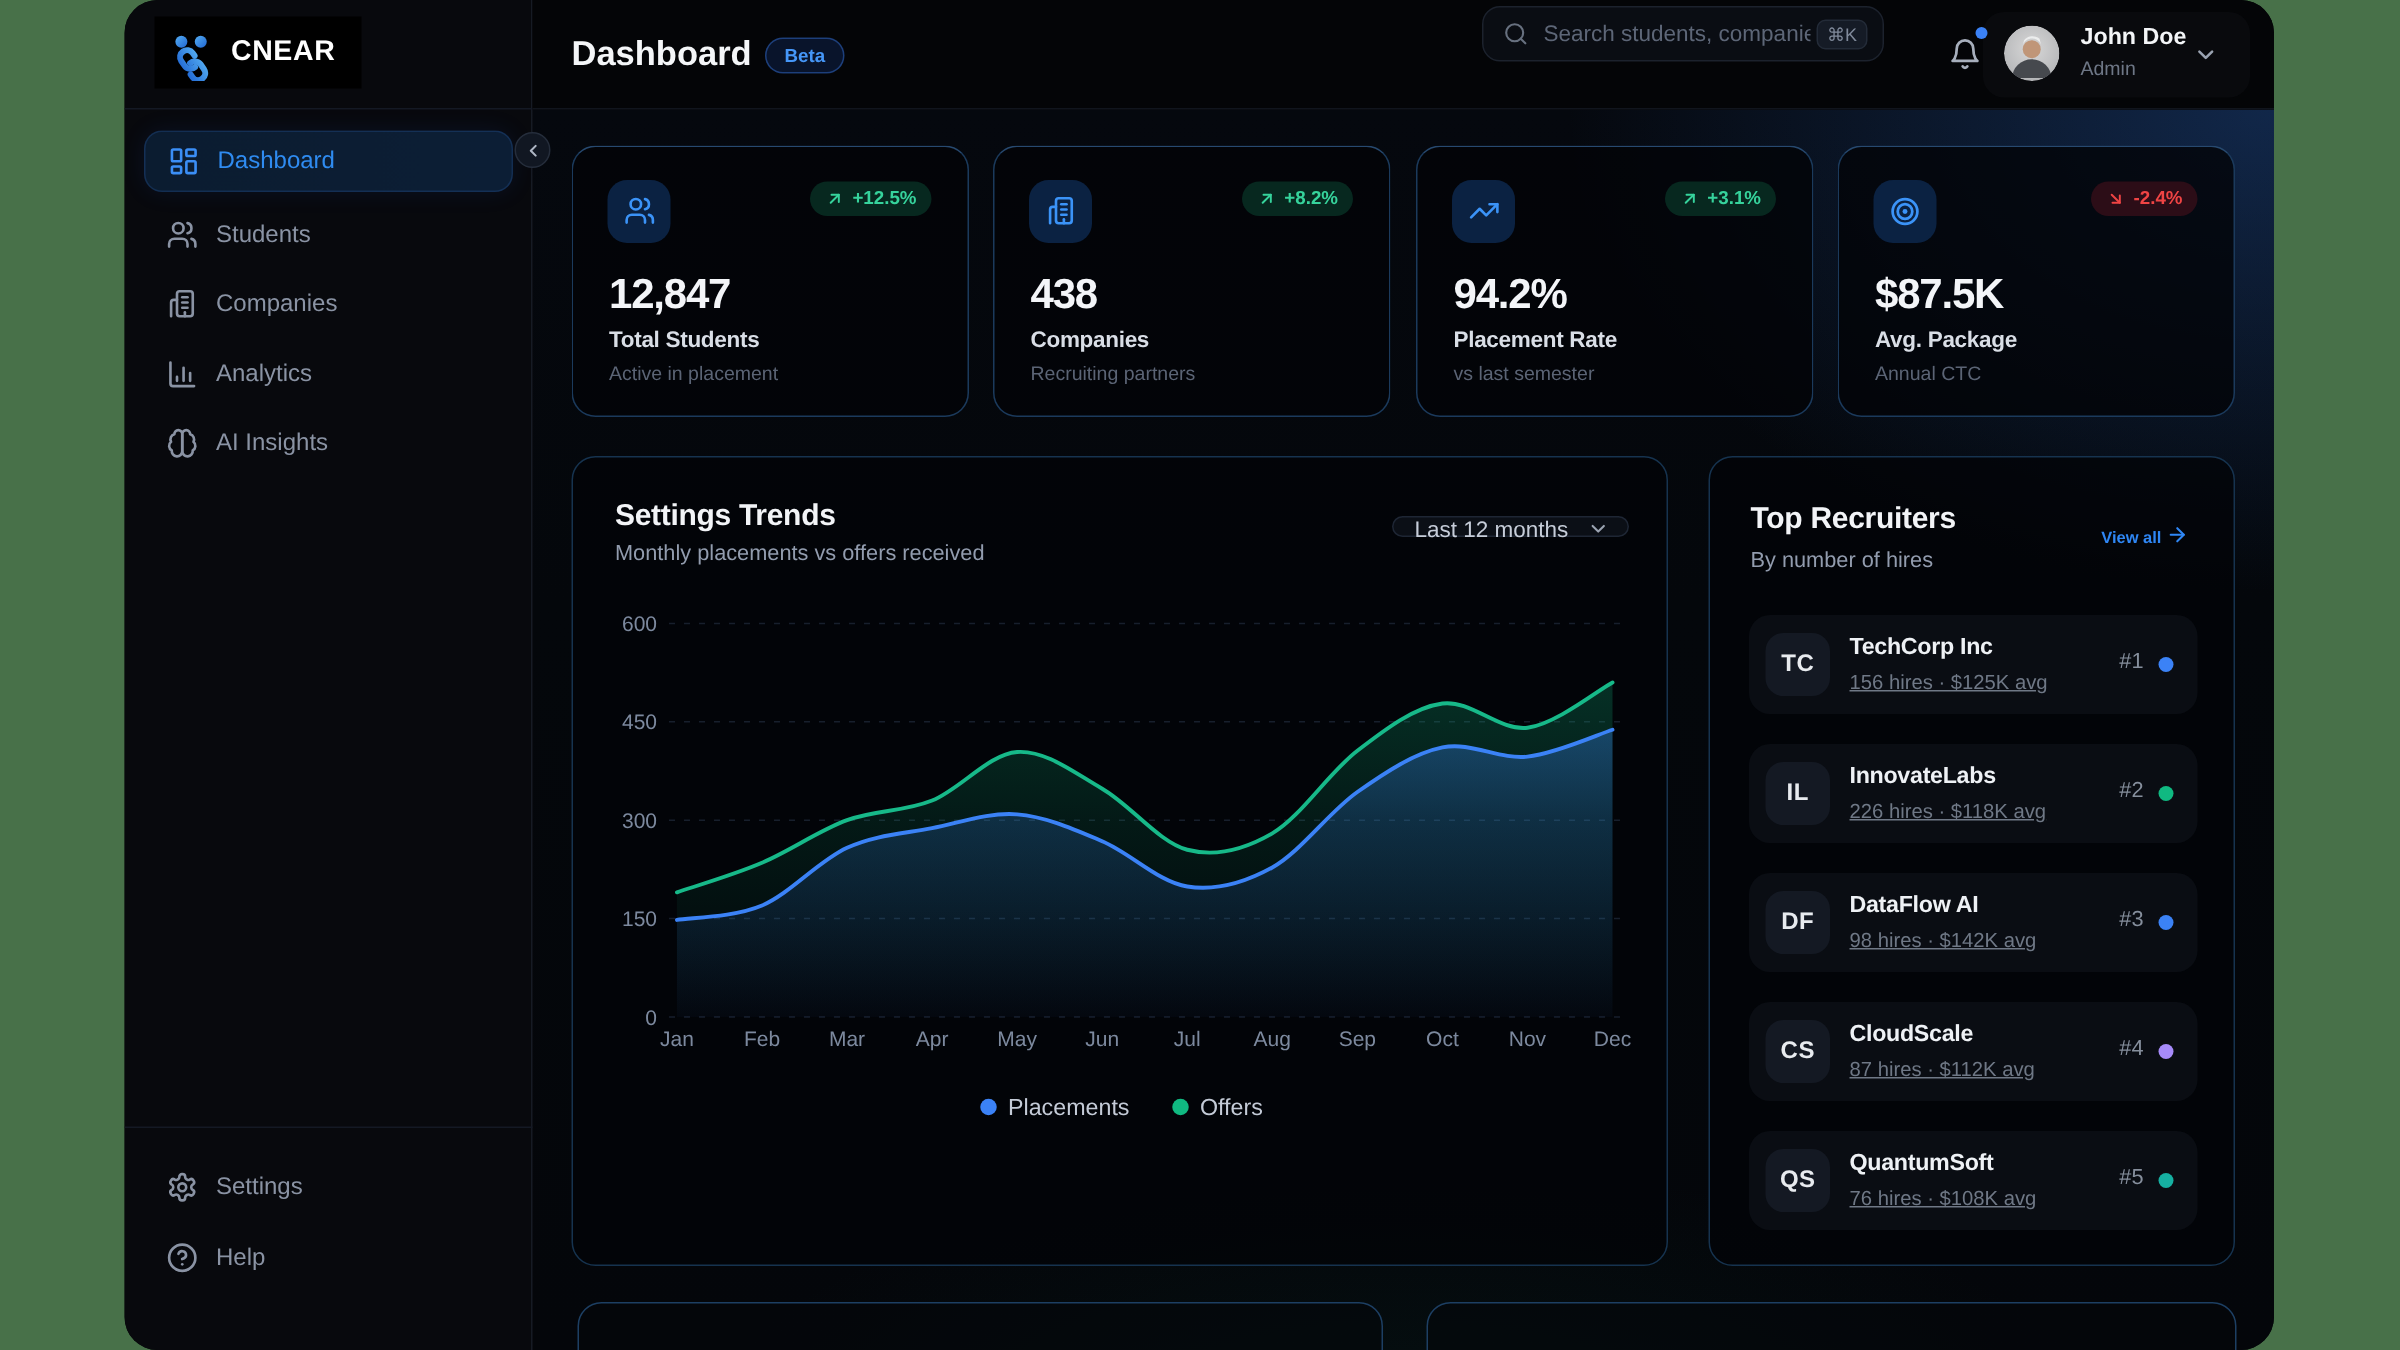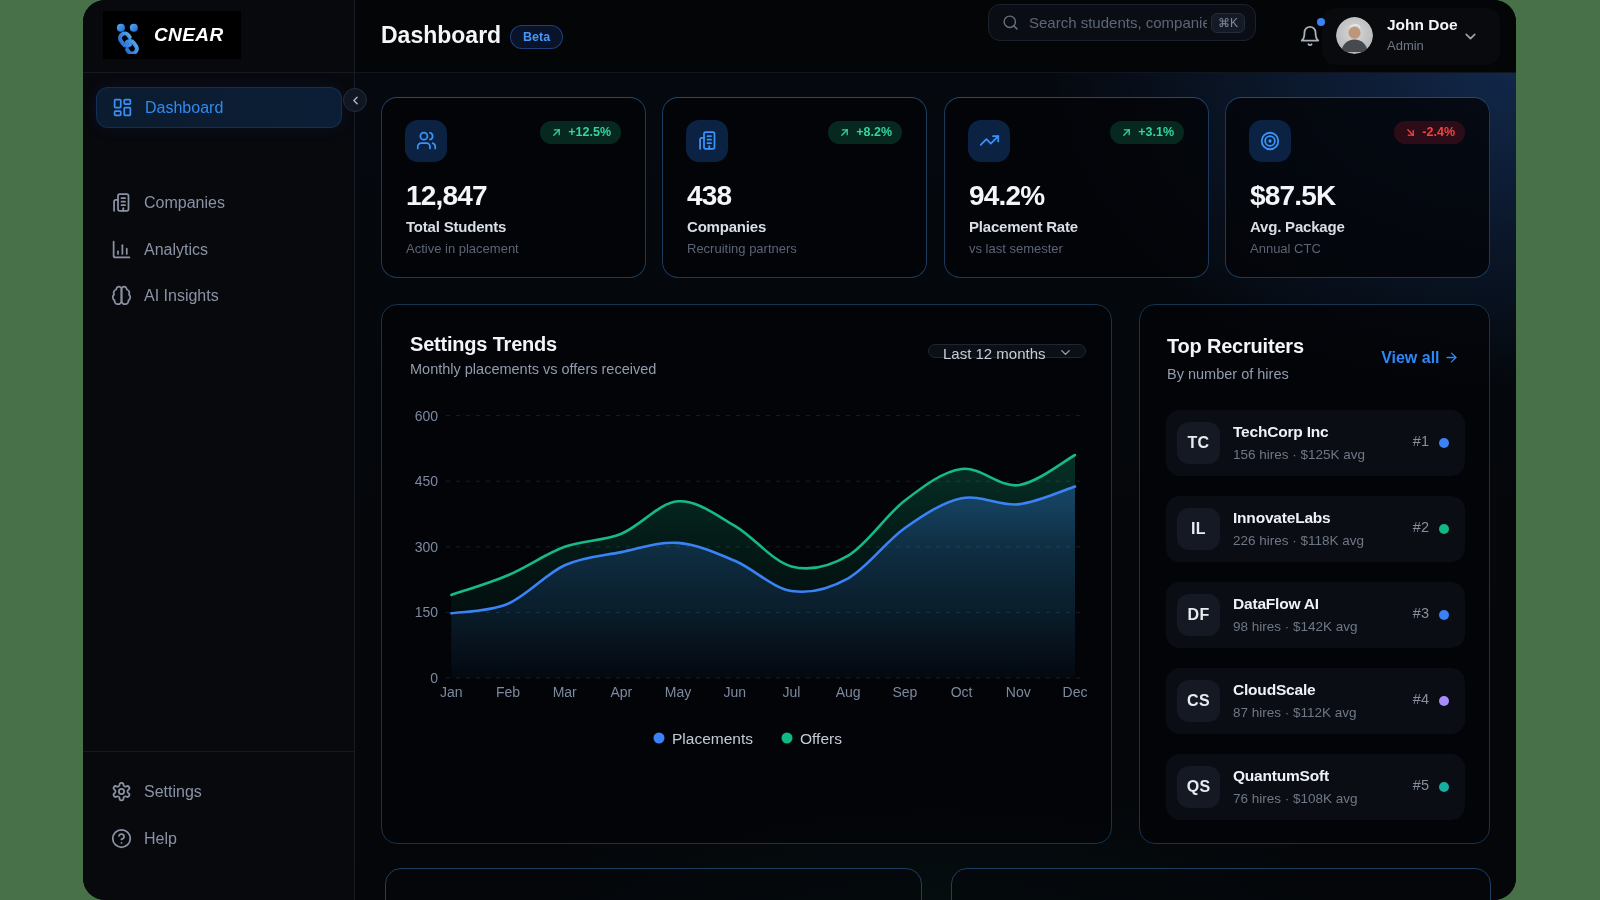--- a/index.html
+++ b/index.html
@@ -1,21 +1,21 @@
 <!DOCTYPE html>
 <html><head>
 <meta charset="utf-8">
 <style>
 * { margin:0; padding:0; box-sizing:border-box; -webkit-font-smoothing:antialiased; }
 html,body { width:1600px; height:900px; overflow:hidden; }
 body { background:#487149; font-family:"Liberation Sans", sans-serif; position:relative; }
 #app { position:absolute; left:83px; top:0; width:1433px; height:900px; background:#060709; border-radius:22px; overflow:hidden; }
 
 #sidebar { position:absolute; left:0; top:0; width:272px; height:900px; background:#08090d; border-right:1px solid #161b24; }
-#logo { position:absolute; left:0; top:0; width:272px; height:73px; border-bottom:1px solid #141924;font-style:italic; }
+#logo { position:absolute; left:0; top:0; width:272px; height:73px; border-bottom:1px solid #141924; }
 #logobox { position:absolute; left:20px; top:11px; width:138px; height:48px; background:#000; display:flex; align-items:center; }
 #logobox svg { margin-left:9px; margin-top:7px; }
 #logotext { color:#fff; font-size:19px; font-weight:700; letter-spacing:0.4px; margin-left:11px; }
 .nav { position:absolute; left:13px; width:246px; height:41px; display:flex; align-items:center; border-radius:12px; color:#8a93a4; font-size:16px; }
 .nav svg { margin-left:15px; flex-shrink:0; }
 .nav span { margin-left:12px; }
 .nav.active { background:linear-gradient(90deg,#0b1c30,#0c1e35); border:1px solid rgba(52,112,205,0.22); box-shadow:0 0 16px rgba(37,99,235,0.10); color:#2f8bf0; }
 #collapse { position:absolute; left:260px; top:88px; width:24px; height:24px; border-radius:50%; background:#111722; border:1px solid #252d3b; color:#aeb6c4; display:flex; align-items:center; justify-content:center; z-index:5; }
 #sidebottom { position:absolute; left:0; bottom:0; width:272px; height:149px; border-top:1px solid #141924; }
 
@@ -55,25 +55,25 @@
 #bcard1 { position:absolute; left:30px; top:795px; width:537px; height:60px; border-radius:16px; background:rgba(3,6,10,0.5); border:1px solid #1d3f63; }
 #bcard2 { position:absolute; left:596px; top:795px; width:540px; height:60px; border-radius:16px; background:rgba(3,6,10,0.5); border:1px solid #1d3f63; }
 #ctitle { position:absolute; left:28px; top:28px; color:#f2f4f7; font-size:20px; font-weight:700; letter-spacing:-0.2px; }
 #csub { position:absolute; left:28px; top:56px; color:#929cae; font-size:14.5px; }
 #csel { position:absolute; right:25px; top:39px; width:158px; height:14px; border-radius:10px; background:#0b0f16; border:1px solid #1e2634; color:#c6cdd9; font-size:15px; display:flex; }
 #csel span { margin-left:14px; }
 #csel svg { margin-left:12px; }
 
 #trtitle { position:absolute; left:27px; top:30px; color:#f2f4f7; font-size:20px; font-weight:700; letter-spacing:-0.2px; }
 #trsub { position:absolute; left:27px; top:61px; color:#929cae; font-size:14.5px; }
-#viewall { position:absolute; right:30px; top:44px; color:#2f87f5; font-size:16px; font-weight:600; }
+#viewall { position:absolute; right:30px; top:44px; color:#2f87f5; font-size:11px; font-weight:600; }
 .trrow { position:absolute; left:26px; width:299px; height:66px; border-radius:14px; background:#0a0d13; }
 .trav { position:absolute; left:11px; top:12px; width:43px; height:42px; border-radius:12px; background:#141923; color:#e8ebef; font-size:16px; font-weight:700; display:flex; align-items:center; justify-content:center; letter-spacing:0.3px; }
 .trname { position:absolute; left:67px; top:13px; color:#eef1f5; font-size:15.5px; font-weight:600; letter-spacing:-0.2px; }
-.trsub { position:absolute; left:67px; top:37px; color:#6f7886; font-size:13.5px; }
+.trsub { position:absolute; left:67px; top:37px; color:#6f7886; font-size:13.5px;text-decoration:underline; }
 .trrank { position:absolute; right:36px; top:23px; color:#868f9d; font-size:14.5px; }
 .trdot { position:absolute; right:16px; top:28px; width:10px; height:10px; border-radius:50%; }
 </style>
 </head>
 <body>
 <div id="app">
   <div id="main">
     <div class="scard" style="left:26px; width:265px;">
       <div class="itile">
           <svg width="21" height="21" viewBox="0 0 24 24" fill="none" stroke="#3b93f7" stroke-width="2" stroke-linecap="round" stroke-linejoin="round">
@@ -271,20 +271,29 @@
     </div>
     <div class="nav active" style="top:87px;">
       <svg width="21" height="21" viewBox="0 0 24 24" fill="none" stroke="#3b8ef6" stroke-width="2" stroke-linecap="round" stroke-linejoin="round">
           <rect width="7" height="9" x="3" y="3" rx="1"></rect>
           <rect width="7" height="5" x="14" y="3" rx="1"></rect>
           <rect width="7" height="9" x="14" y="12" rx="1"></rect>
           <rect width="7" height="5" x="3" y="16" rx="1"></rect>
         </svg>
       <span>Dashboard</span>
     </div>
+    <div class="nav" style="top:136px;">
+      <svg width="21" height="21" viewBox="0 0 24 24" fill="none" stroke="#8a93a4" stroke-width="2" stroke-linecap="round" stroke-linejoin="round">
+          <path d="M16 21v-2a4 4 0 0 0-4-4H6a4 4 0 0 0-4 4v2"></path>
+          <circle cx="9" cy="7" r="4"></circle>
+          <path d="M22 21v-2a4 4 0 0 0-3-3.87"></path>
+          <path d="M16 3.13a4 4 0 0 1 0 7.75"></path>
+        </svg>
+      <span>Students</span>
+    </div>
     <div class="nav" style="top:182px;">
       <svg width="21" height="21" viewBox="0 0 24 24" fill="none" stroke="#8a93a4" stroke-width="2" stroke-linecap="round" stroke-linejoin="round">
           <rect x="8" y="2.5" width="12" height="19" rx="2"></rect>
           <path d="M8 9H5.5a2 2 0 0 0-2 2v10.5"></path>
           <path d="M12 7h4"></path>
           <path d="M12 11h4"></path>
           <path d="M12 15h4"></path>
           <path d="M14 21.5v-3"></path>
         </svg>
       <span>Companies</span>

